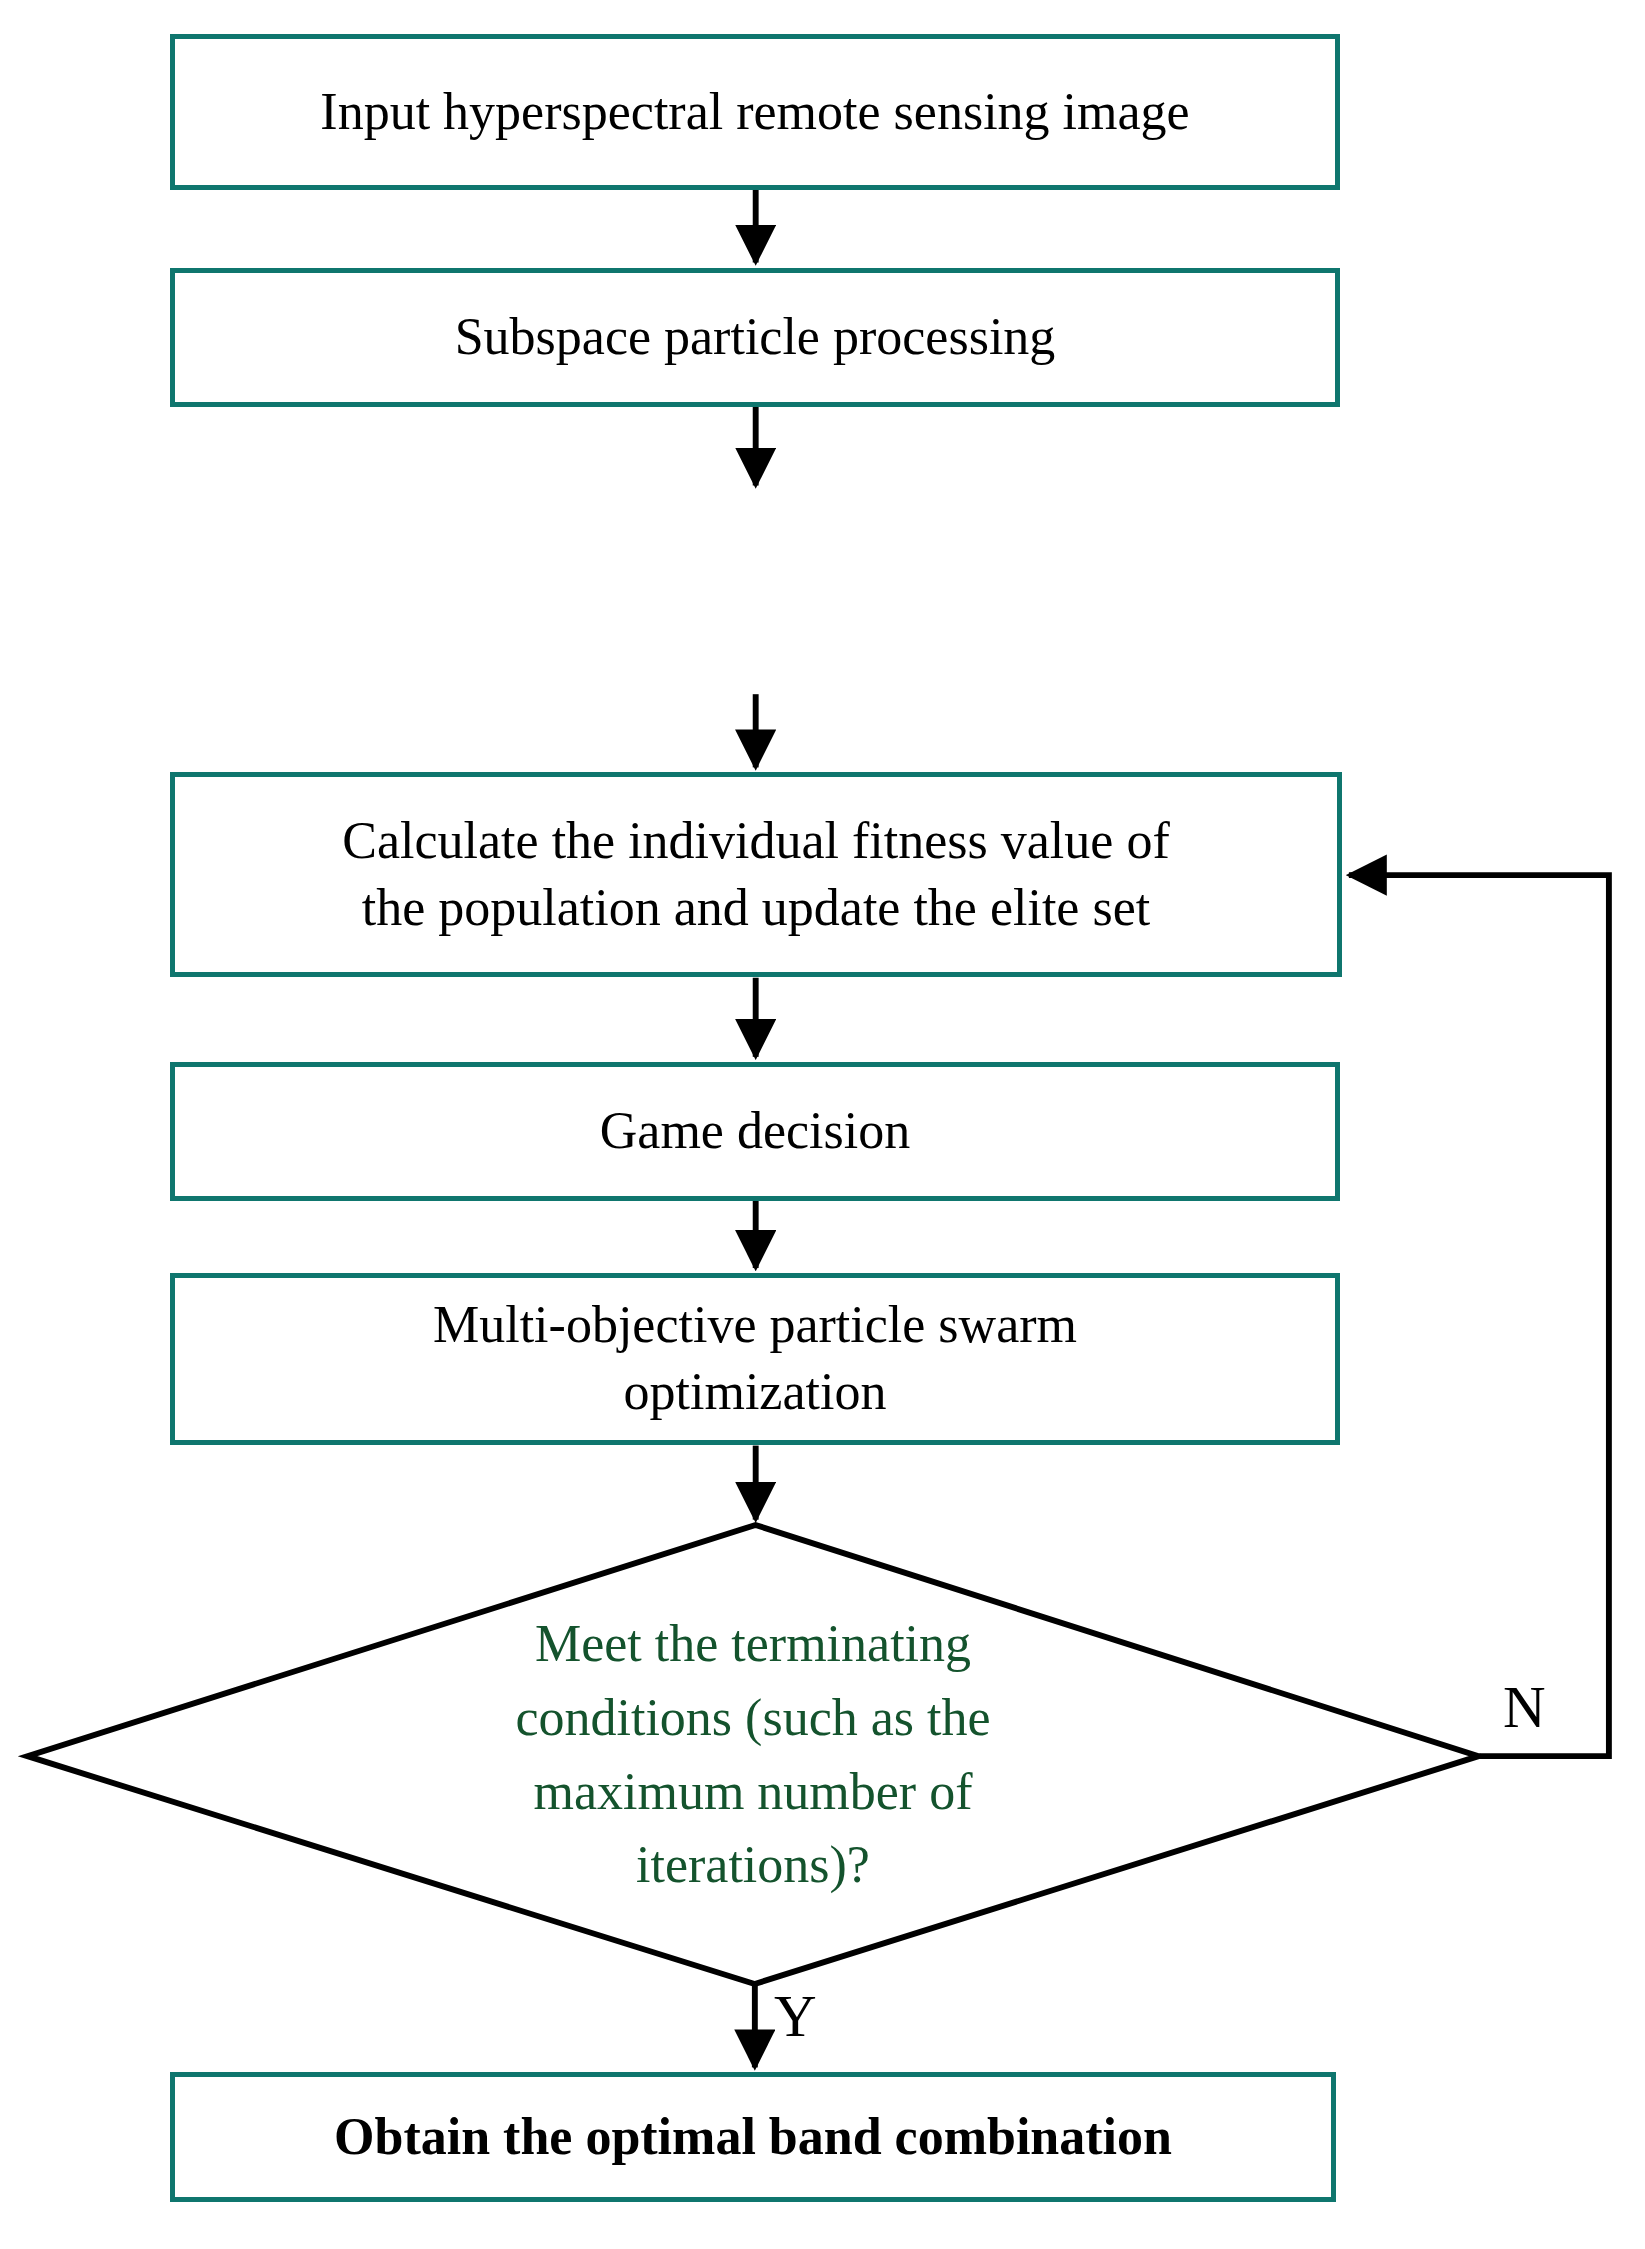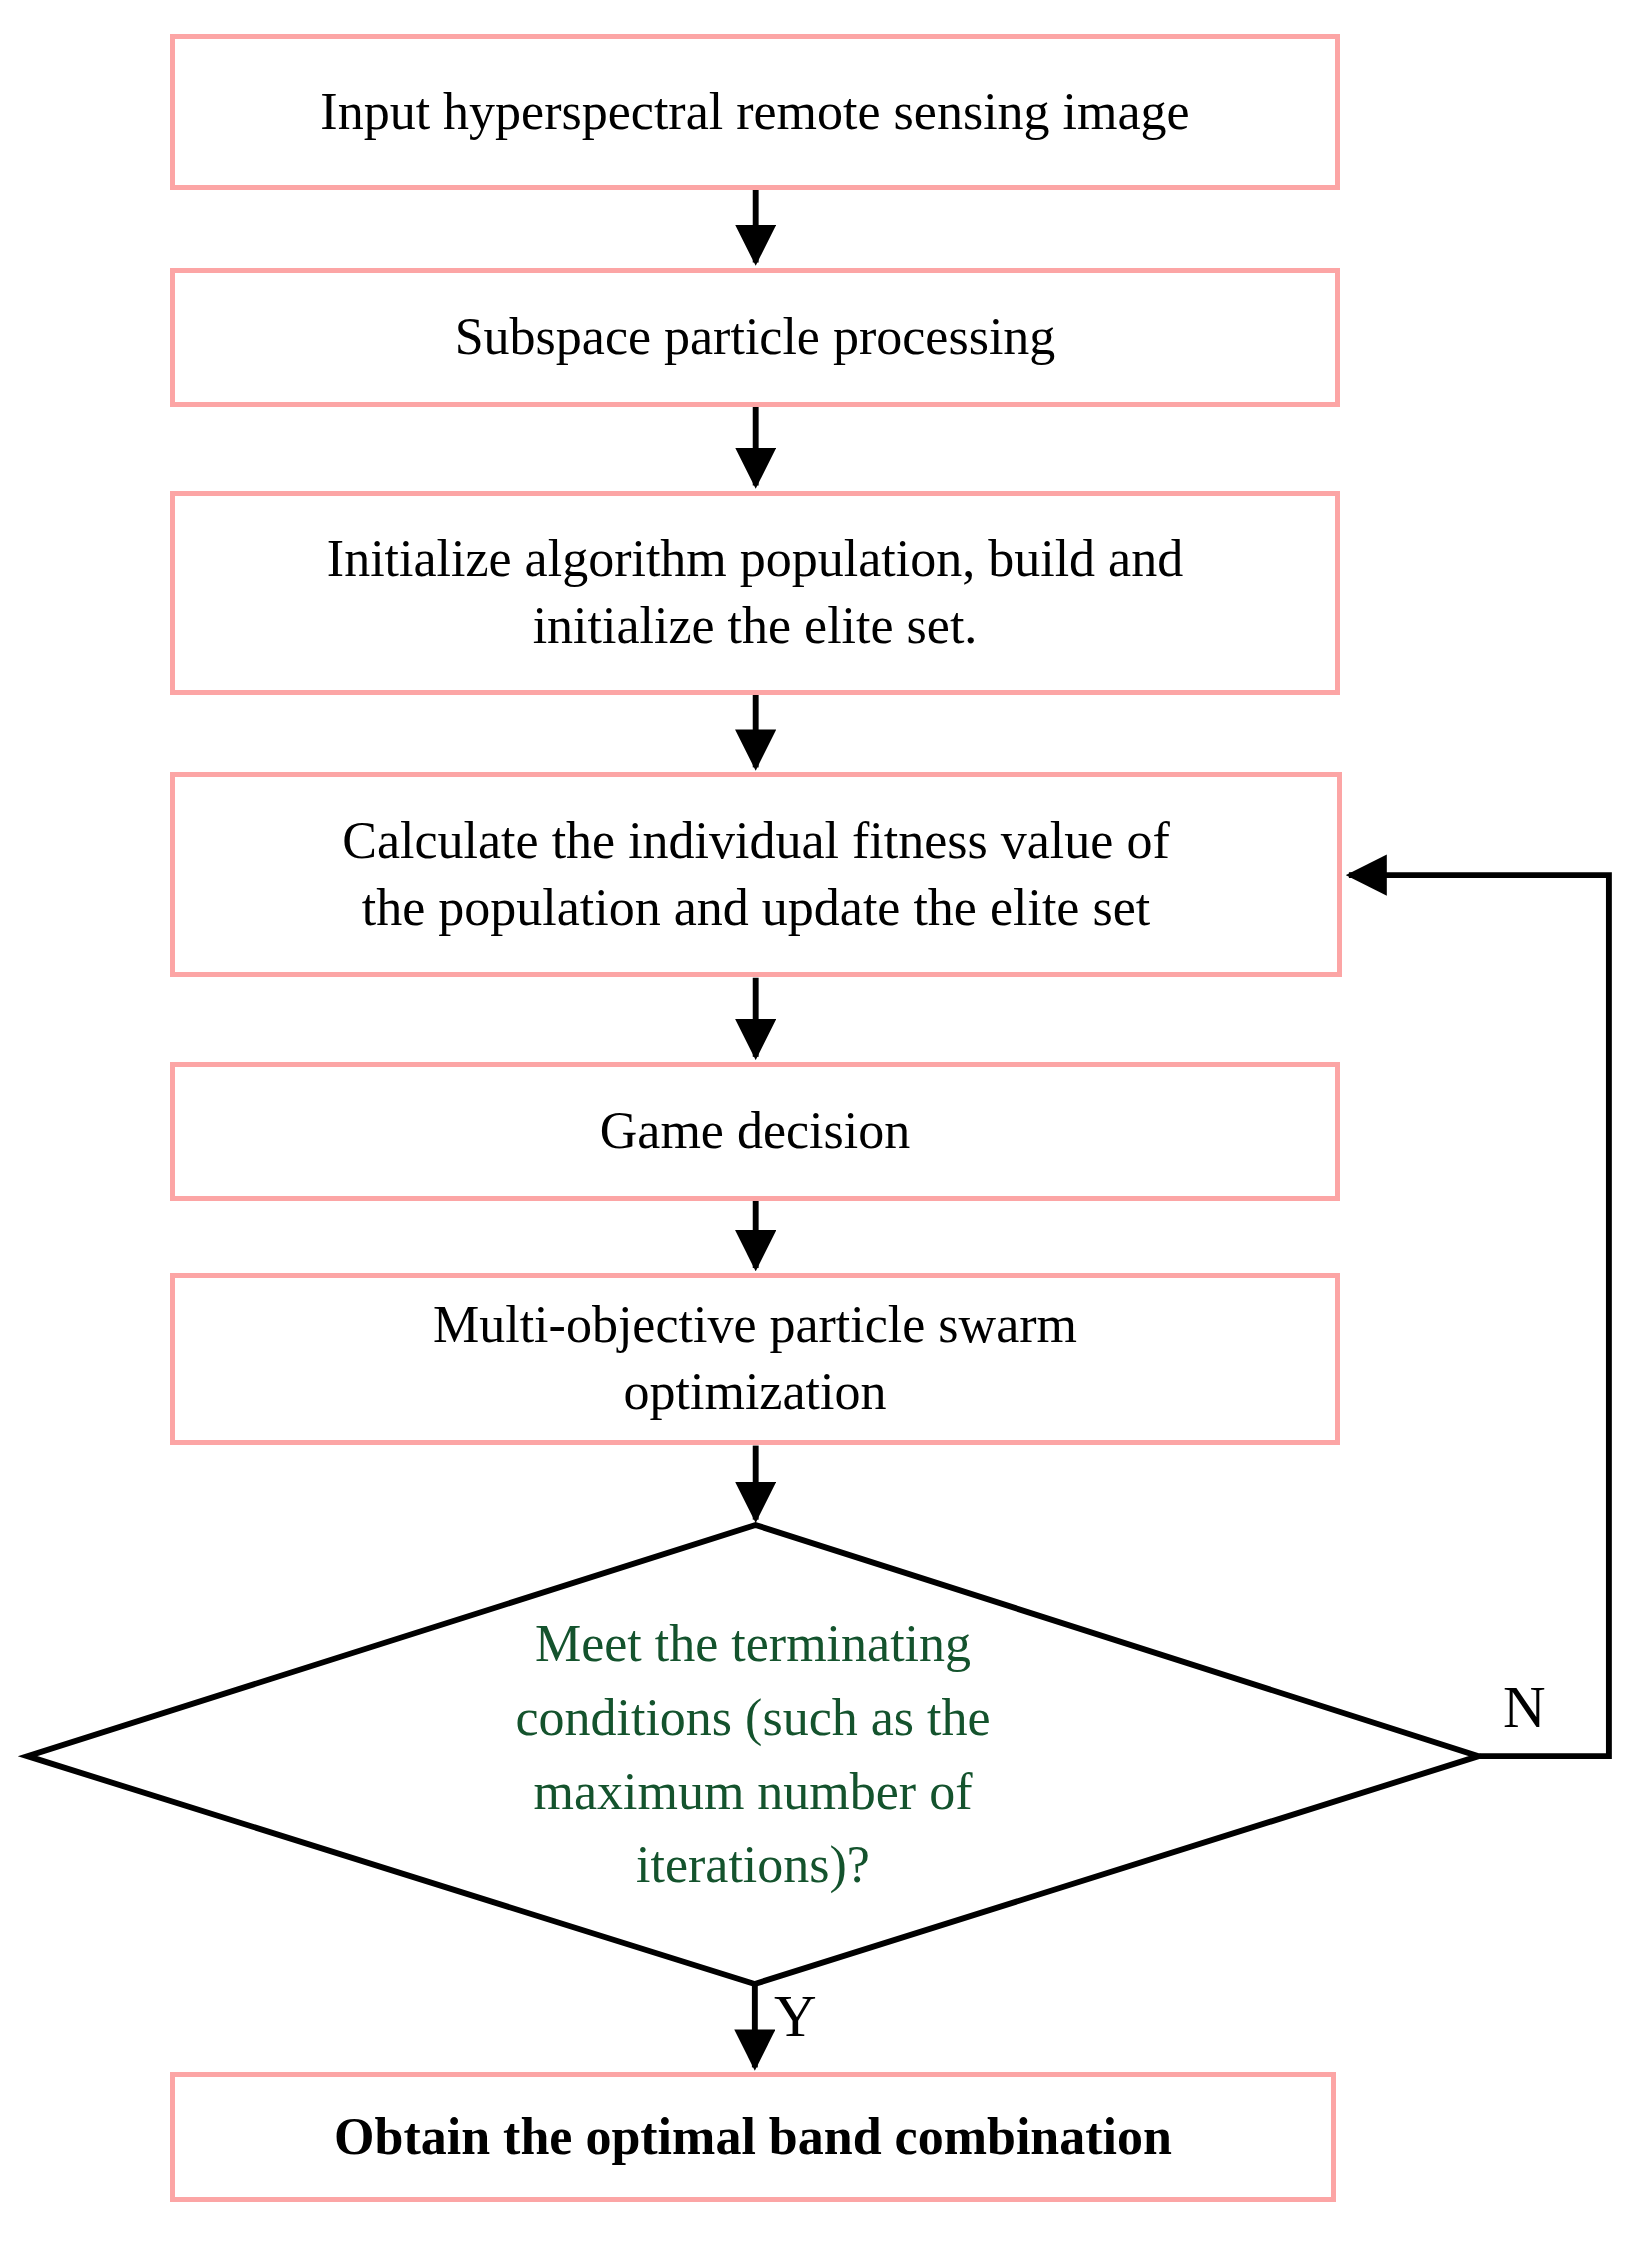--- a/index.html
+++ b/index.html
@@ -14,21 +14,21 @@
   #canvas {
     position: relative;
     width: 1646px;
     height: 2250px;
     background: #ffffff;
     overflow: hidden;
   }
   .node {
     position: absolute;
     box-sizing: border-box;
-    border: 5px solid #fca5a5;
+    border: 5px solid #0f766e;
     background: #ffffff;
     display: flex;
     align-items: center;
     justify-content: center;
     text-align: center;
   }
   .node-label {
     font-family: "Liberation Serif", "DejaVu Serif", serif;
     font-size: 52px;
     line-height: 1.28;
@@ -128,24 +128,20 @@
   </div>
 
   <div class="node" style="left:170px; top:34px; width:1170px; height:156px;">
     <div class="node-label">Input hyperspectral remote sensing image</div>
   </div>
 
   <div class="node" style="left:170px; top:268px; width:1170px; height:139px;">
     <div class="node-label">Subspace particle processing</div>
   </div>
 
-  <div class="node" style="left:170px; top:491px; width:1170px; height:204px;">
-    <div class="node-label">Initialize algorithm population, build and
-initialize the elite set.</div>
-  </div>
 
   <div class="node" style="left:170px; top:772px; width:1172px; height:205px;">
     <div class="node-label">Calculate the individual fitness value of
 the population and update the elite set</div>
   </div>
 
   <div class="node" style="left:170px; top:1062px; width:1170px; height:139px;">
     <div class="node-label">Game decision</div>
   </div>
 

